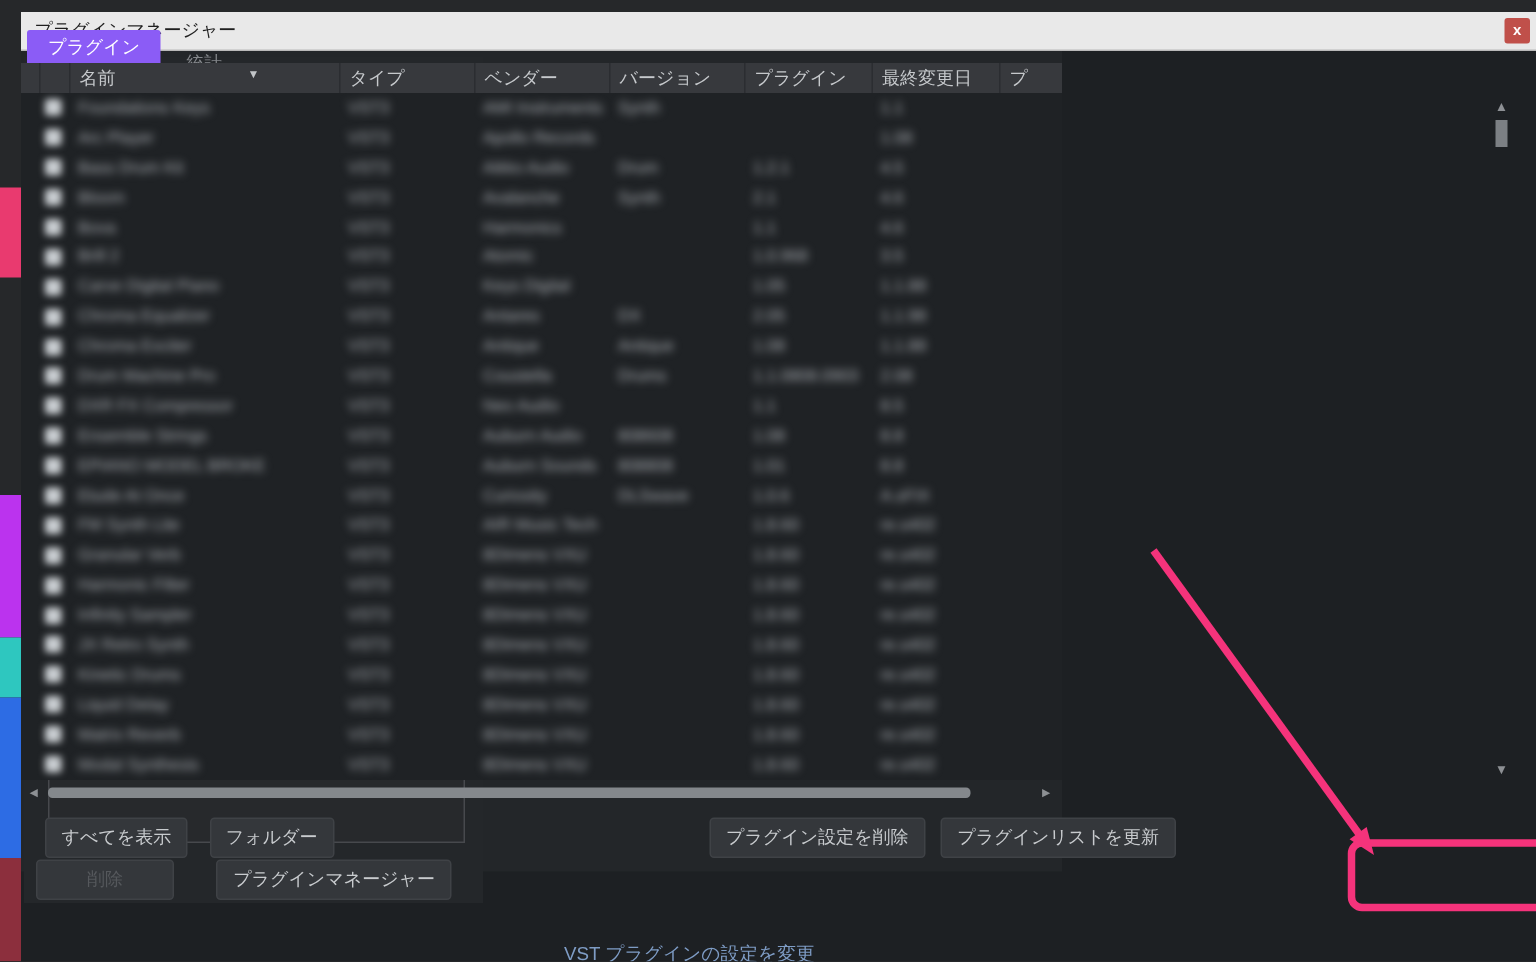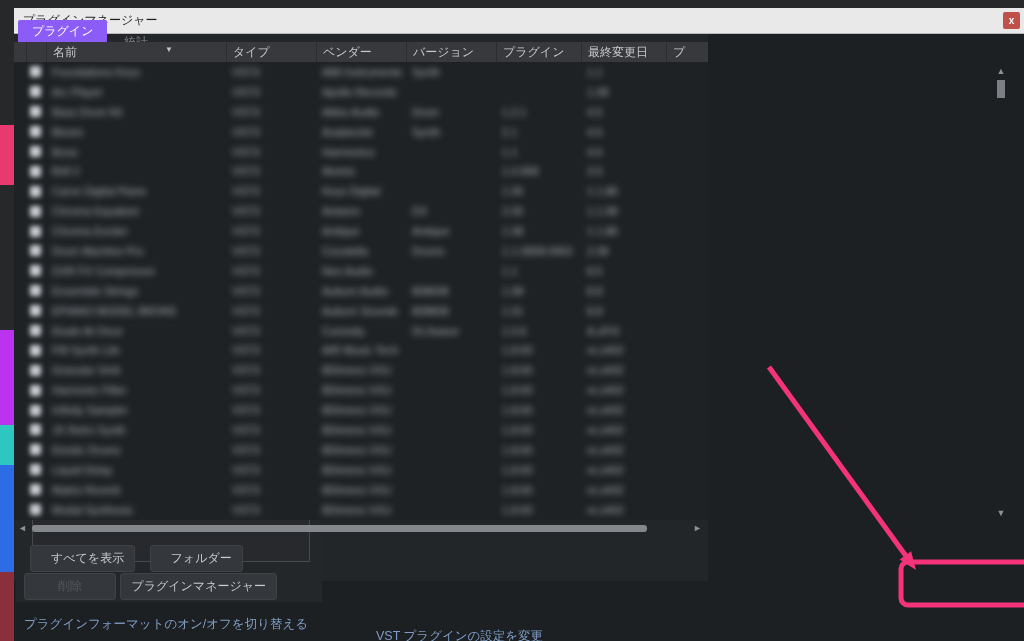--- a/index.html
+++ b/index.html
@@ -40,21 +40,21 @@
   #filter-buttons{position:absolute;left:8px;top:378px;white-space:nowrap;}
   #filter-buttons .btn{margin-right:9px;}
 
   
   #splitter{position:absolute;left:152px;top:437px;width:34px;height:5px;background:#888b8f;border-radius:2px;}
 
   
   #blacklist-panel{left:2px;top:442px;width:306px;height:152px;}
   #blacklist-box{left:16px;top:24px;width:278px;height:88px;}
   #blacklist-buttons{position:absolute;left:8px;top:123px;white-space:nowrap;}
-  #blacklist-buttons .btn{margin-right:0;}
+  #blacklist-buttons .btn{margin-right:24px;}
   #delete-btn{width:70px;text-align:center;}
 
   
   .flink{position:absolute;font-size:12.5px;color:#7e9cc5;cursor:pointer;}
 
   
   #plugin-panel{left:316px;top:32px;width:694px;height:573px;background:#232629;}
   .tab{position:absolute;top:12px;height:22px;line-height:22px;font-size:12px;padding:0 14px;
     border-radius:2px 2px 0 0;cursor:pointer;}
   #tab-plugin{left:4px;background:#8b5cf6;color:#fff;}
@@ -71,21 +71,21 @@
   .plug-ico{width:11px;height:11px;background:#c9cdd1;border-radius:2px;margin-left:4px;filter:blur(2.5px);}
 
   .vscroll{position:absolute;right:16px;width:14px;text-align:center;color:#8d9094;}
   .vscroll .arrow{font-size:9px;line-height:10px;cursor:pointer;}
   #vthumb{width:8px;height:18px;background:#7c8084;margin:4px auto 0;}
   #hscroll{position:absolute;left:4px;top:515px;width:684px;height:11px;}
   #hscroll .harrow{position:absolute;top:0;font-size:9px;color:#8d9094;line-height:11px;cursor:pointer;}
   #hthumb{position:absolute;left:14px;top:2px;width:615px;height:7px;background:#84888c;border-radius:3px;cursor:pointer;}
 
   #plugin-buttons-left{position:absolute;left:16px;top:537px;white-space:nowrap;}
-  #plugin-buttons-left .btn{margin-right:10px;padding-left:20px;}
+  #plugin-buttons-left .btn{margin-right:10px;}
   #plugin-buttons-right{position:absolute;left:459px;top:537px;white-space:nowrap;}
   #plugin-buttons-right .btn{margin-right:6px;}
 
   
   #overlay{position:absolute;left:0;top:0;width:1024px;height:641px;pointer-events:none;z-index:50;}
 </style>
 </head>
 <body>
 <div id="screen">
 
@@ -178,21 +178,20 @@
 
     <div id="blacklist-panel" class="panel">
       <div class="panel-header">ブラックリスト</div>
       <div id="blacklist-box" class="box"></div>
       <div id="blacklist-buttons">
         <span id="delete-btn" class="btn disabled">削除</span>
         <span class="btn">プラグインマネージャー</span>
       </div>
     </div>
 
-    <span class="flink" style="left:10px;top:608px;">プラグインフォーマットのオン/オフを切り替える</span>
     <span class="flink" style="left:362px;top:608px;margin-top:12px;">VST プラグインの設定を変更</span>
 
     <div id="plugin-panel">
       <div id="tab-plugin" class="tab">プラグイン</div>
       <div id="tab-stats" class="tab">統計</div>
 
       <div id="table-header">
         <div class="hcell" style="border-left:none;"></div>
         <div class="hcell"></div>
         <div class="hcell">
@@ -520,20 +519,24 @@
       <div id="hscroll">
         <span class="harrow" style="left:0;">◄</span>
         <div id="hthumb"></div>
         <span class="harrow" style="right:0;">►</span>
       </div>
 
       <div id="plugin-buttons-left">
         <span class="btn">すべてを表示</span>
         <span class="btn">フォルダー</span>
       </div>
+      <div id="plugin-buttons-right">
+        <span class="btn">プラグイン設定を削除</span>
+        <span class="btn">プラグインリストを更新</span>
+      </div>
     </div>
   </div>
 
   <svg id="overlay" viewBox="0 0 1024 641">
     <rect x="901" y="562" width="132" height="43" rx="7" fill="none" stroke="#f5337b" stroke-width="5"></rect>
     <line x1="769" y1="367" x2="906" y2="556" stroke="#f5337b" stroke-width="5"></line>
     <polygon points="916,570 899.7,559.5 911.1,551.3" fill="#f5337b"></polygon>
   </svg>
 </div>
 

